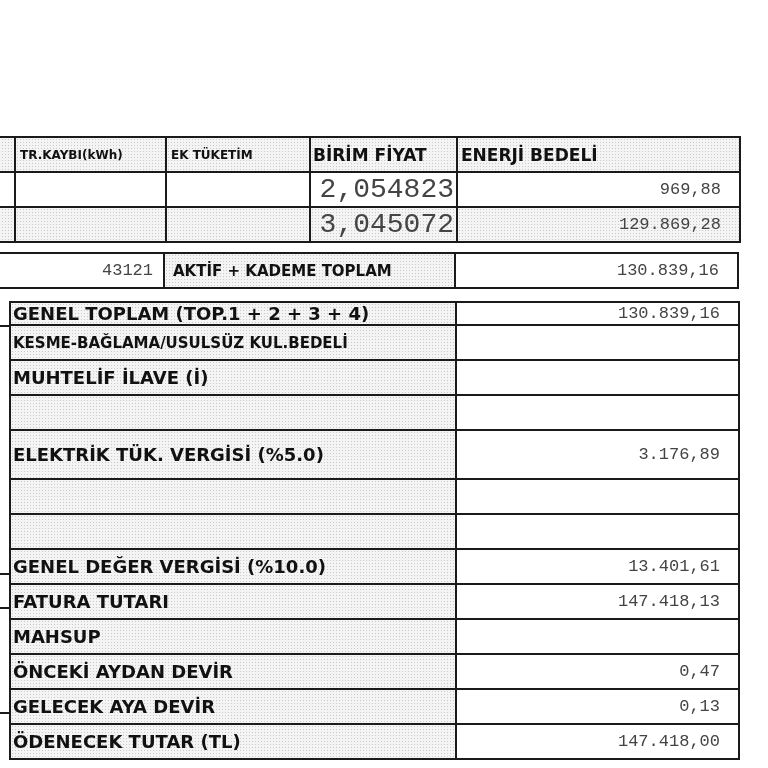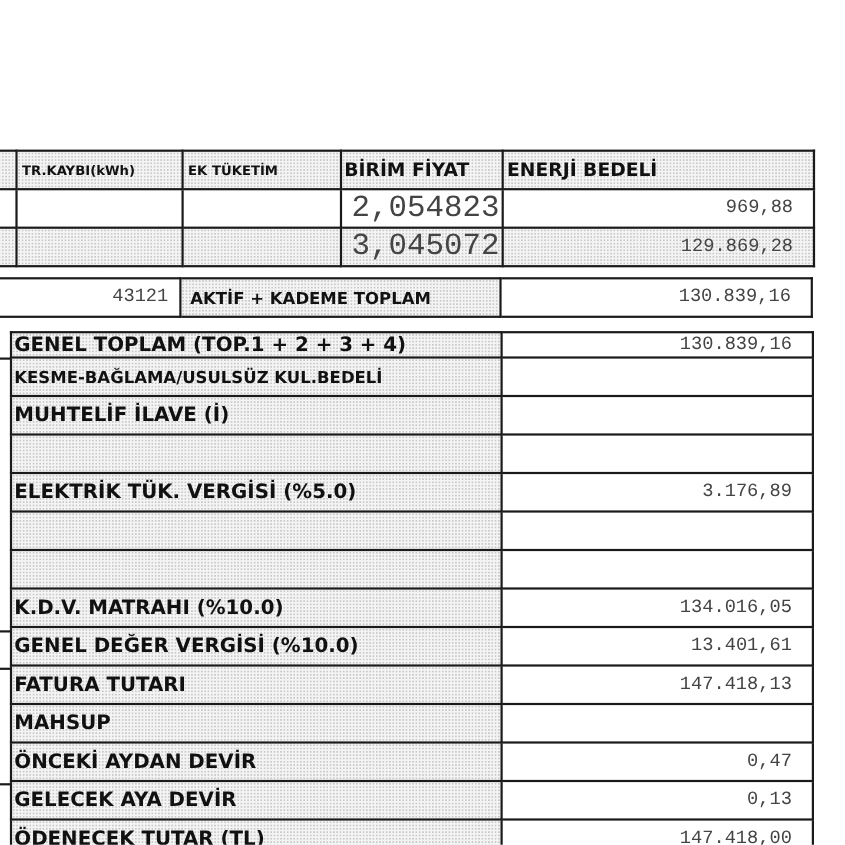--- a/index.html
+++ b/index.html
@@ -75,39 +75,35 @@
   <tr style="height:35px;">
     <td class="dots lbl" style="width:446px;">MUHTELİF İLAVE (İ)</td>
     <td class="white num" style="width:283px;"></td>
   </tr>
 
   <tr style="height:35px;">
     <td class="dots lbl" style="width:446px;"></td>
     <td class="white num" style="width:283px;"></td>
   </tr>
 
-  <tr style="height:35px;">
+  <tr style="height:49px;">
     <td class="dots lbl" style="width:446px;">ELEKTRİK TÜK. VERGİSİ (%5.0)</td>
     <td class="white num" style="width:283px;">3.176,89</td>
   </tr>
 
   <tr style="height:35px;">
     <td class="dots lbl" style="width:446px;"></td>
     <td class="white num" style="width:283px;"></td>
   </tr>
 
   <tr style="height:35px;">
     <td class="dots lbl" style="width:446px;"></td>
     <td class="white num" style="width:283px;"></td>
   </tr>
 
-  <tr style="height:35px;">
-    <td class="dots lbl" style="width:446px;">K.D.V. MATRAHI (%10.0)</td>
-    <td class="white num" style="width:283px;">134.016,05</td>
-  </tr>
 
   <tr style="height:35px;">
     <td class="dots lbl" style="width:446px;">GENEL DEĞER VERGİSİ (%10.0)</td>
     <td class="white num" style="width:283px;">13.401,61</td>
   </tr>
 
   <tr style="height:35px;">
     <td class="dots lbl" style="width:446px;">FATURA TUTARI</td>
     <td class="white num" style="width:283px;">147.418,13</td>
   </tr>

